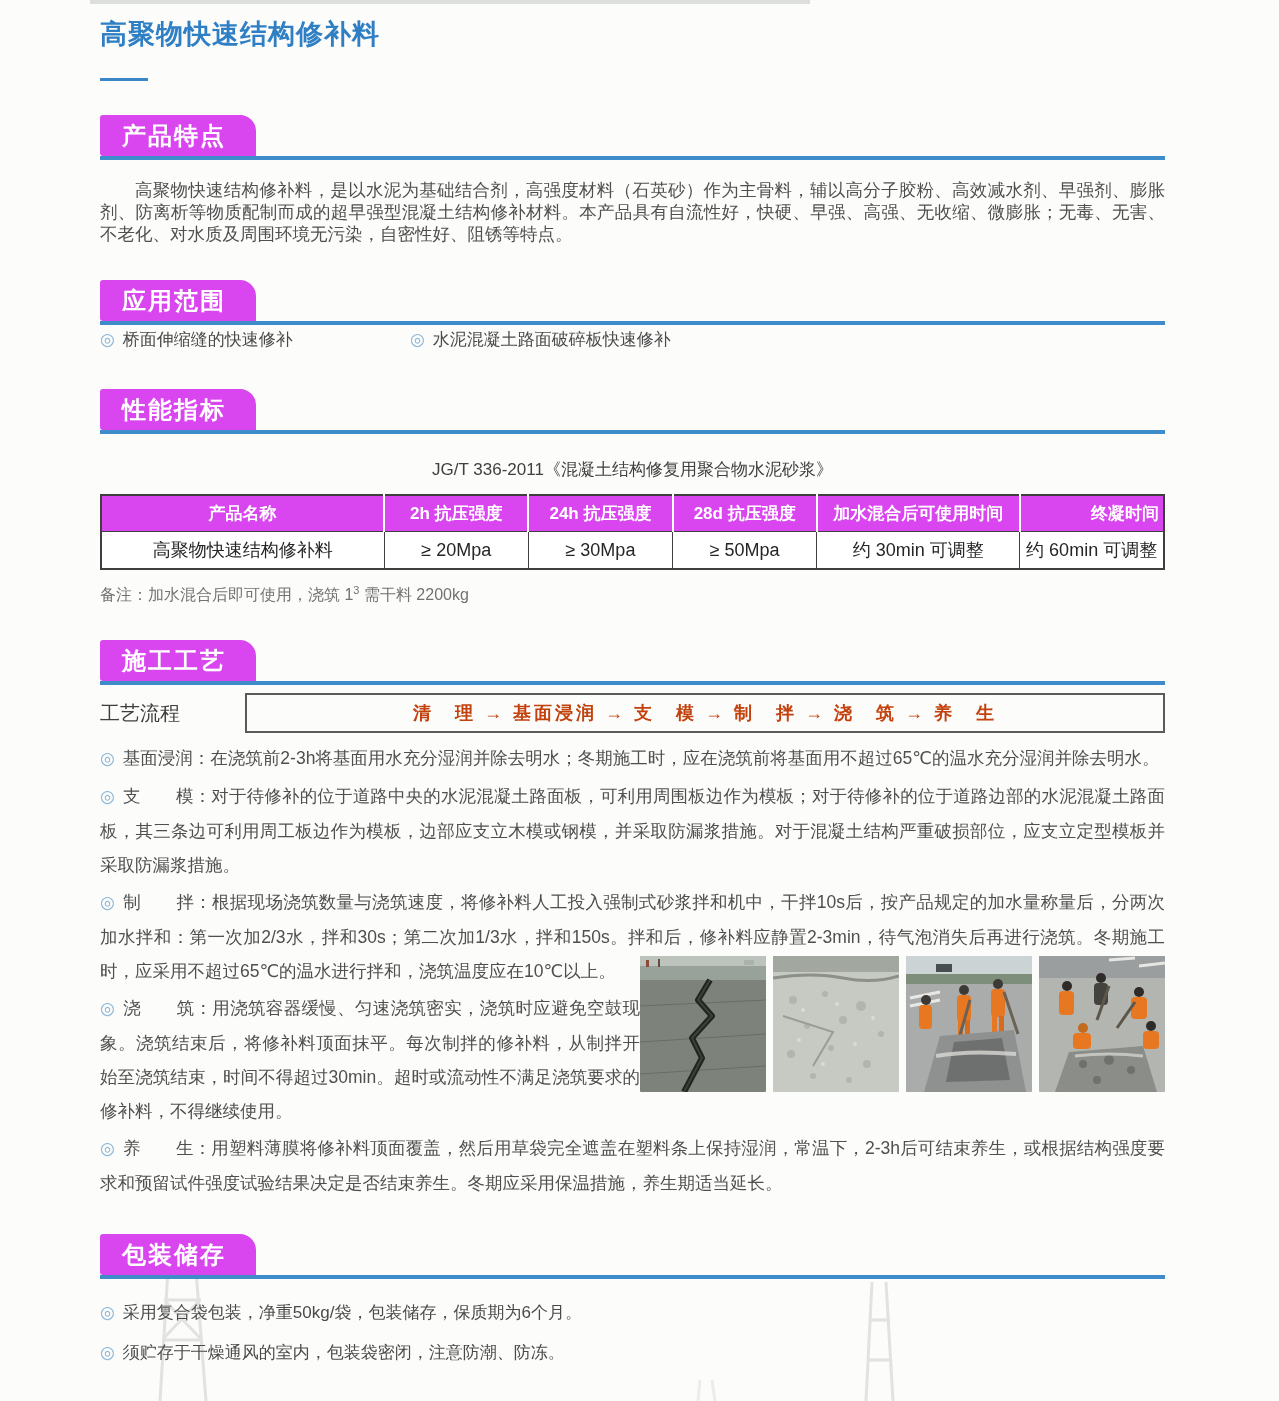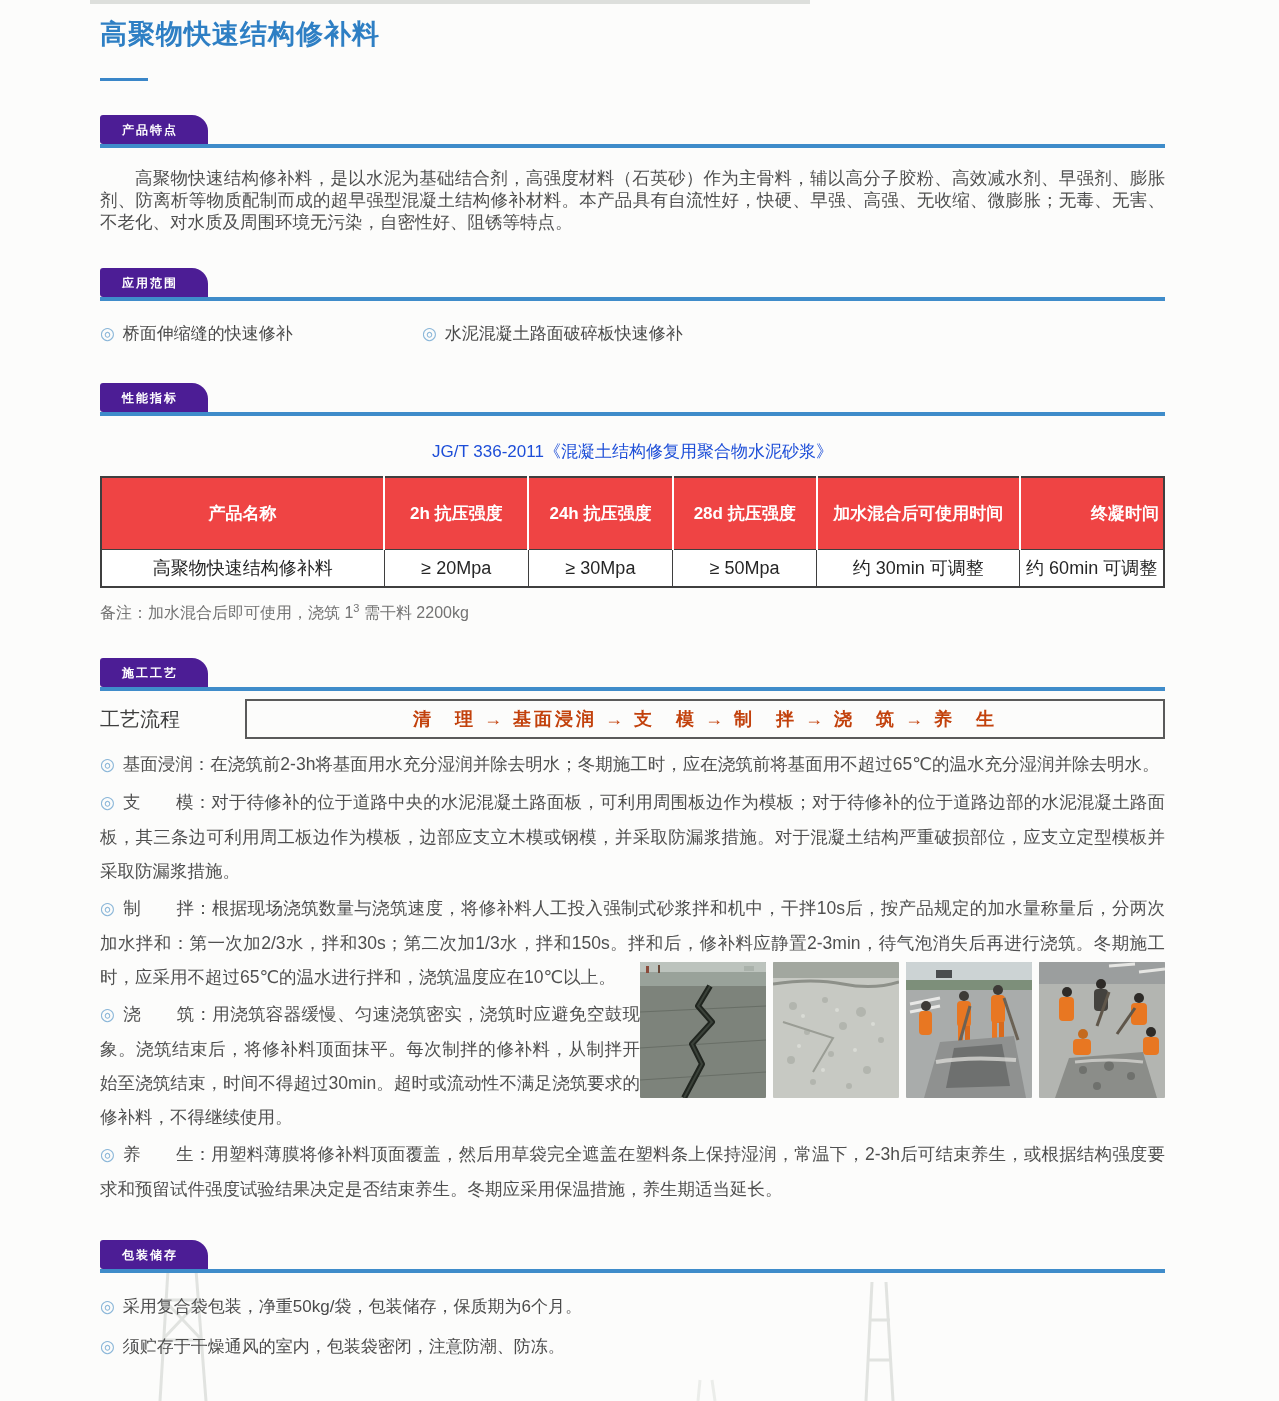--- a/index.html
+++ b/index.html
@@ -13,43 +13,43 @@
   }
   .page{box-sizing:border-box;width:1279px;padding:0 114px 0 100px;position:relative;z-index:2;}
 
   .top-smudge{position:absolute;left:90px;top:0;width:720px;height:4px;background:#c2c6c2;opacity:.55;}
 
   h1.title{margin:0;padding-top:16px;font-size:27px;font-weight:bold;color:#2e7fc4;letter-spacing:1px;}
   .title-underline{width:48px;height:3px;background:#3a86c8;margin-top:26px;}
 
   .sec-head{border-bottom:4px solid #3f8cca;margin-top:34px;line-height:0;}
   .sec-tab{
-    display:inline-block;background:#4c1d95;color:#ffffff;
-    font-size:12px;font-weight:bold;letter-spacing:2px;
+    display:inline-block;background:#d946ef;color:#ffffff;
+    font-size:24px;font-weight:bold;letter-spacing:2px;
     line-height:1;padding:9px 30px 8px 22px;
     border-radius:3px 16px 0 3px;
   }
 
   p.body-para{
     margin:20px 0 0 0;font-size:17.5px;line-height:22px;color:#4f4f4f;
     text-indent:2em;text-align:justify;font-family:Liberation Mono, monospace;
   }
 
   .bullet{color:#8ab6d8;font-size:17px;margin-right:8px;}
 
-  .app-row{display:flex;margin-top:18px;font-size:17px;color:#4a4a4a;gap:12px;}
+  .app-row{display:flex;font-size:17px;color:#4a4a4a;}
   .app-row .app-item{line-height:30px;}
   .app-row .app-item:first-child{width:310px;}
 
-  .standard-line{margin:24px 0 0 0;text-align:center;font-size:17px;color:#1d4ed8;}
+  .standard-line{margin:24px 0 0 0;text-align:center;font-size:17px;color:#404040;}
 
   table.perf{width:100%;border-collapse:collapse;margin-top:13px;border:2px solid #3f3f3f;}
   table.perf th{
-    background:#ef4444;color:#fff;font-size:17px;font-weight:bold;
-    padding:24px 4px;border-left:2px solid #fff;border-bottom:1.5px solid #3f3f3f;margin-top:29px;
+    background:#d946ef;color:#fff;font-size:17px;font-weight:bold;
+    padding:6px 4px;border-left:2px solid #fff;border-bottom:1.5px solid #3f3f3f;margin-top:29px;
   }
   table.perf th:first-child{border-left:none;}
   table.perf td{
     background:#fff;color:#262626;font-size:18px;text-align:center;
     padding:6px 4px;border-left:1.5px solid #3f3f3f;
   }
   table.perf td:first-child{border-left:none;}
   .cw0{width:26.5%;} .cw1{width:13.5%;} .cw2{width:13.5%;} .cw3{width:13.5%;} .cw4{width:19%;} .cw5{width:13.5%;text-align:right;}
 
   p.note{margin:14px 0 0 0;font-size:16px;color:#737373;}

